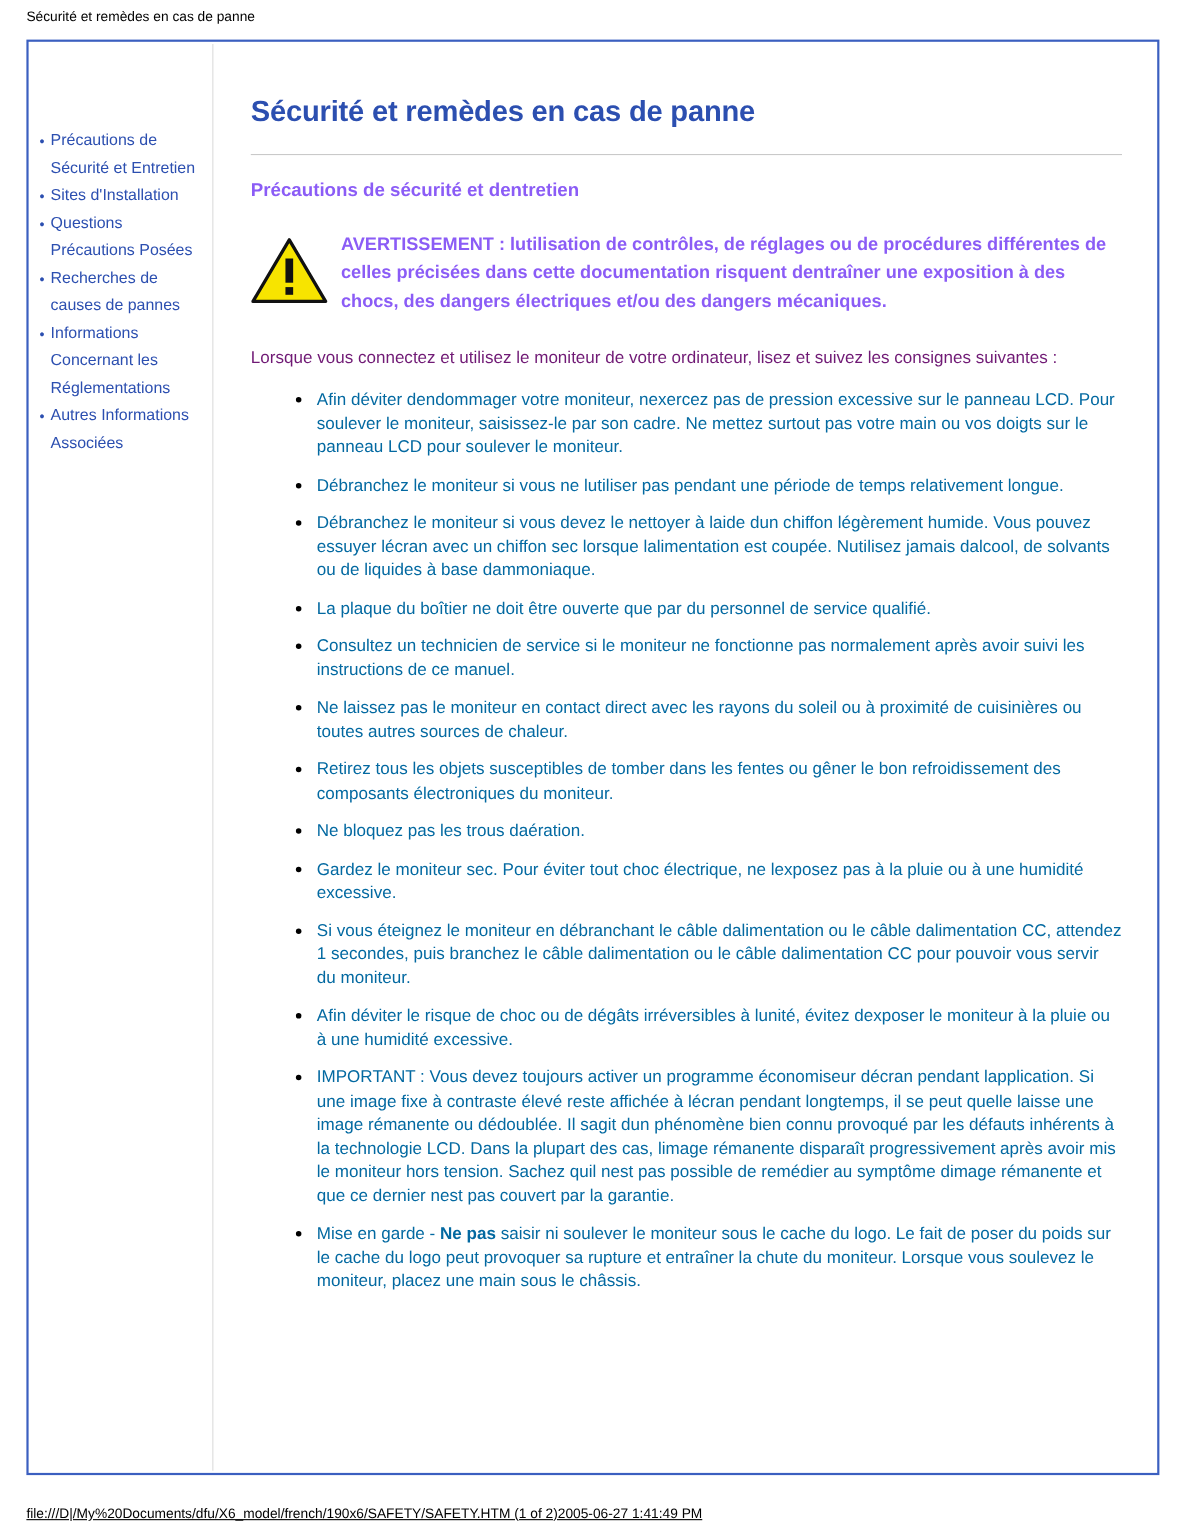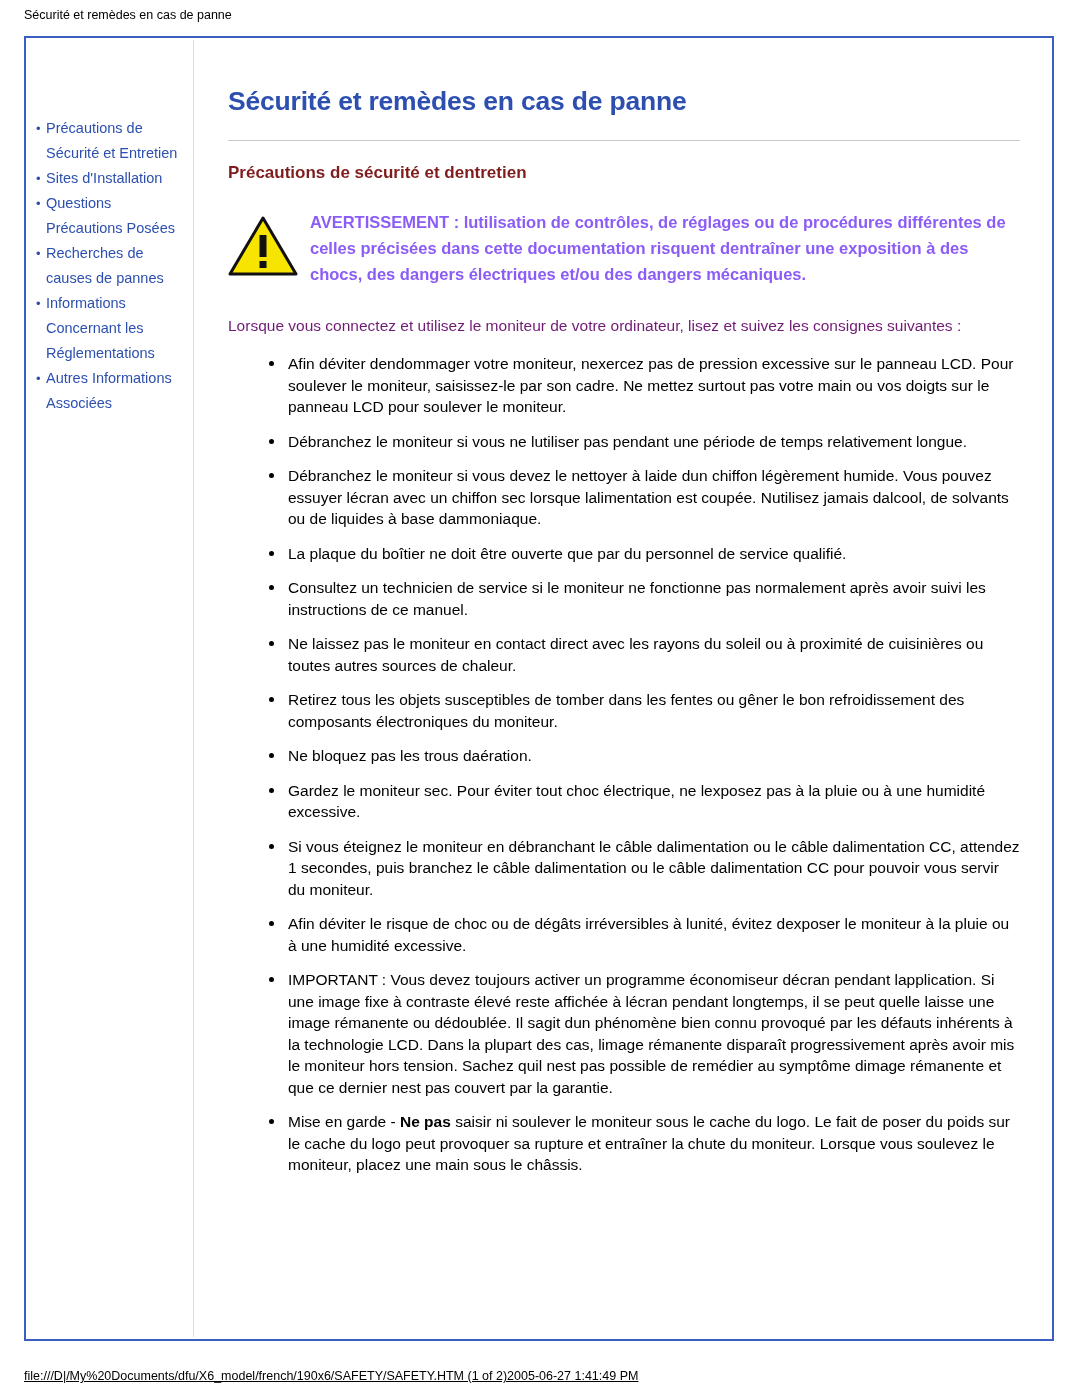--- a/index.html
+++ b/index.html
@@ -88,21 +88,21 @@
     font-weight: bold;
     letter-spacing: -0.2px;
   }
   .rule {
     border: none;
     border-top: 1px solid #c9c9c9;
     margin: 23px 0 0 0;
   }
   h2.section-title {
     font-size: 17px;
-    color: #7f1d1d;
+    color: #8b5cf6;
     font-weight: bold;
     margin: 22px 0 0 0;
   }
   .warning-block {
     display: flex;
     margin-top: 26px;
     align-items: flex-start;
   }
   .warn-icon {
     flex: 0 0 74px;
@@ -124,21 +124,21 @@
   }
   ul.bullets {
     margin: 16px 0 0 0;
     padding-left: 58px;
     list-style: none;
   }
   ul.bullets li {
     position: relative;
     font-size: 15.5px;
     line-height: 21.5px;
-    color: #000000;
+    color: #0369a1;
     margin-bottom: 2px;
     padding-left: 2px;
     margin-top: 13px;
   }
   ul.bullets li::before {
     content: "";
     position: absolute;
     left: -17px;
     top: 8px;
     width: 5px;

